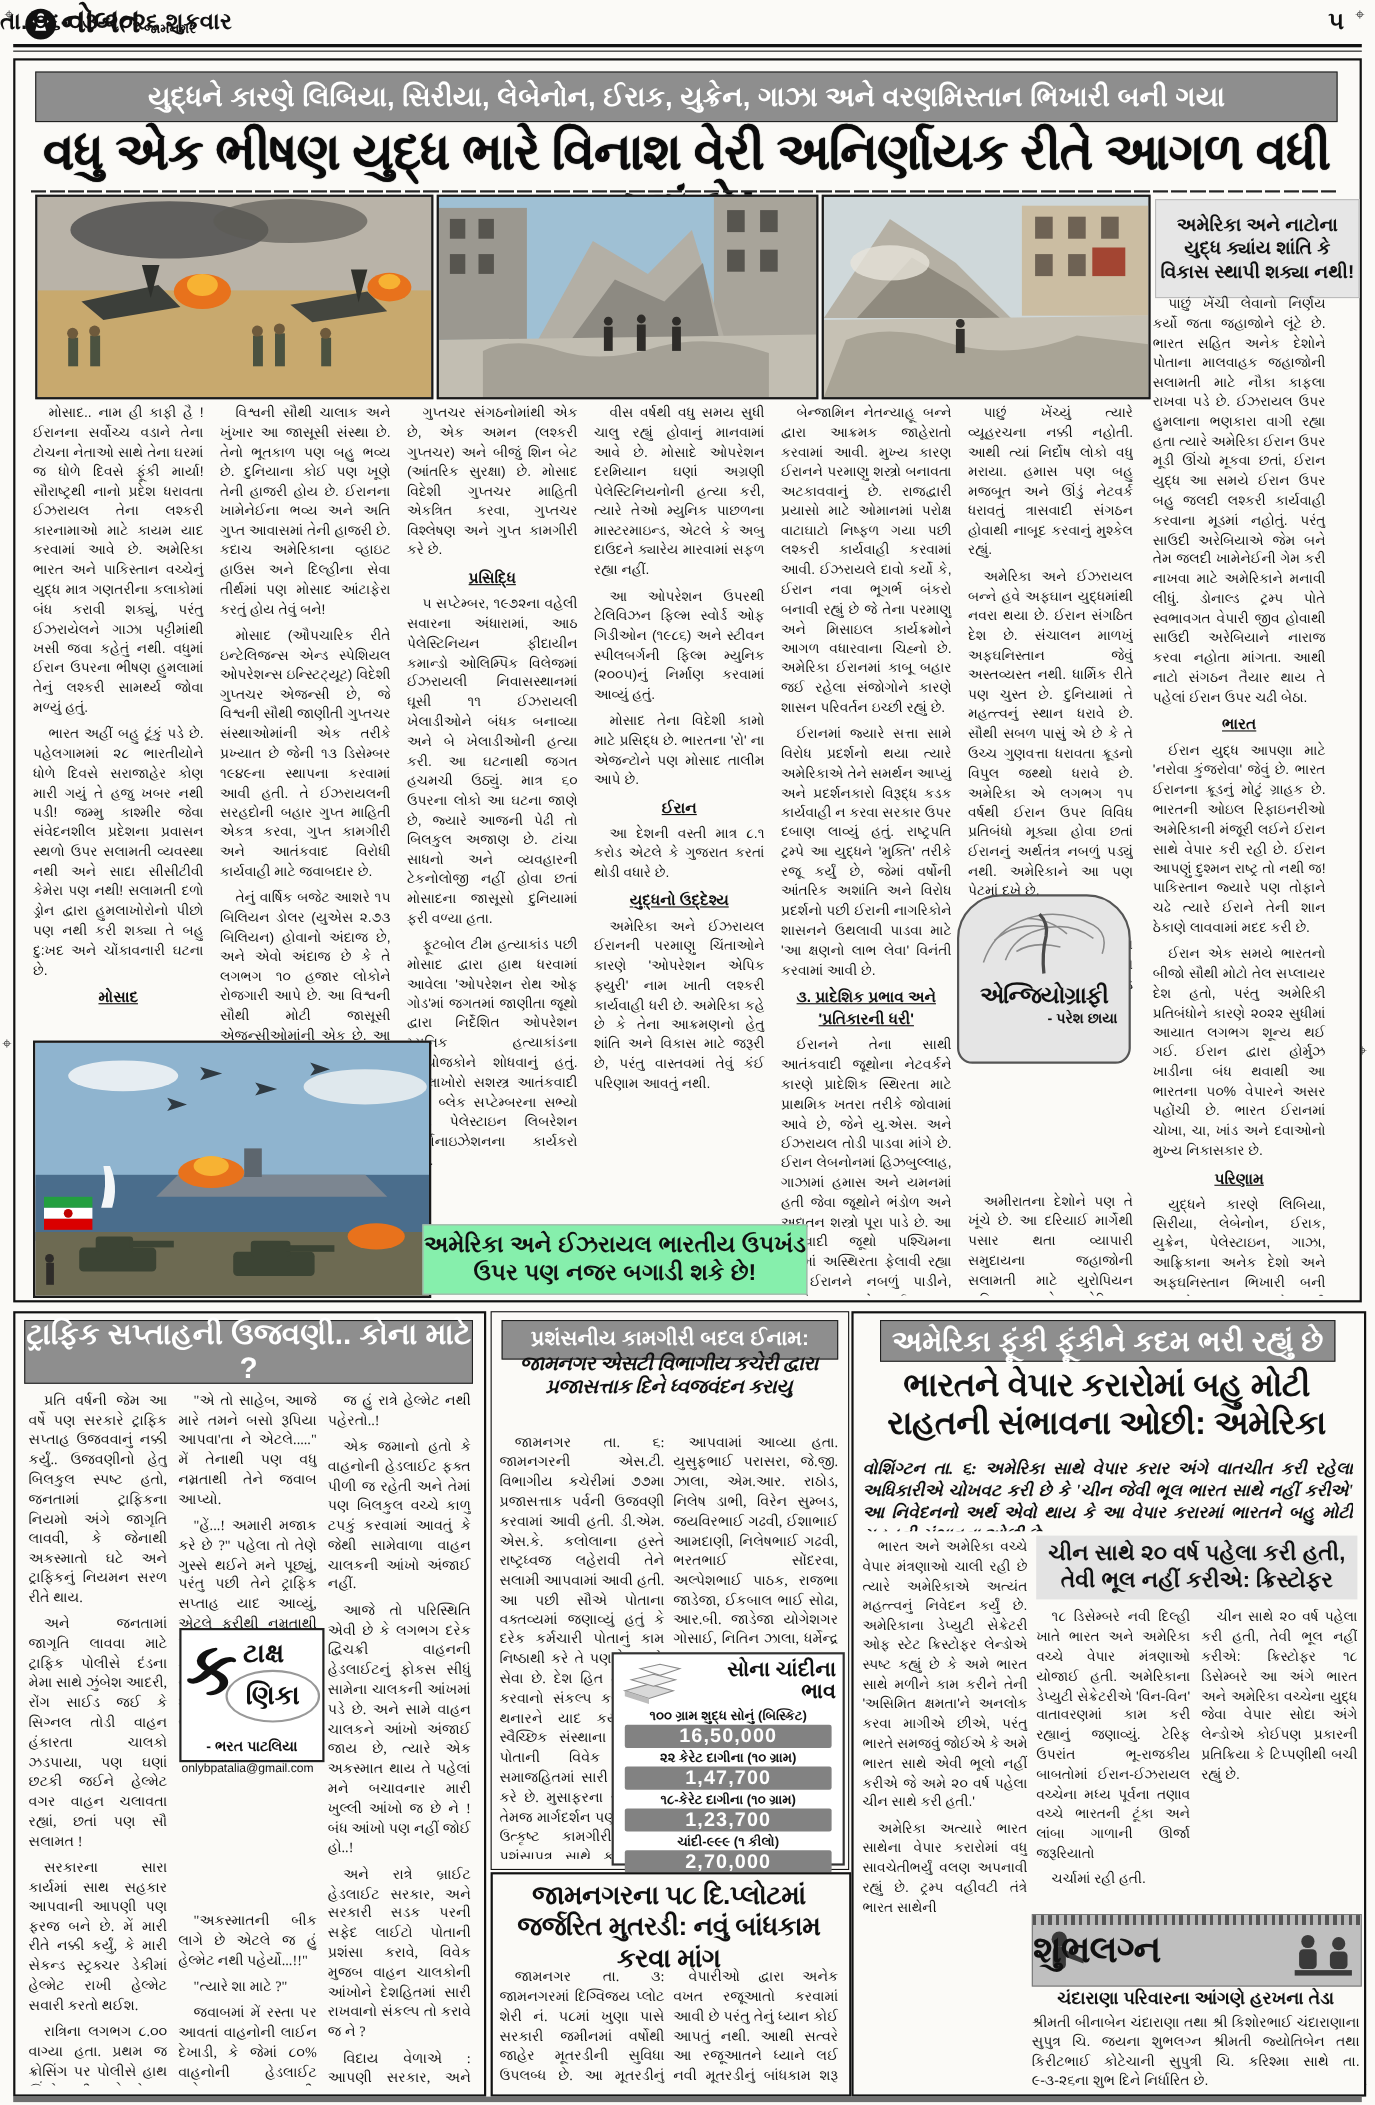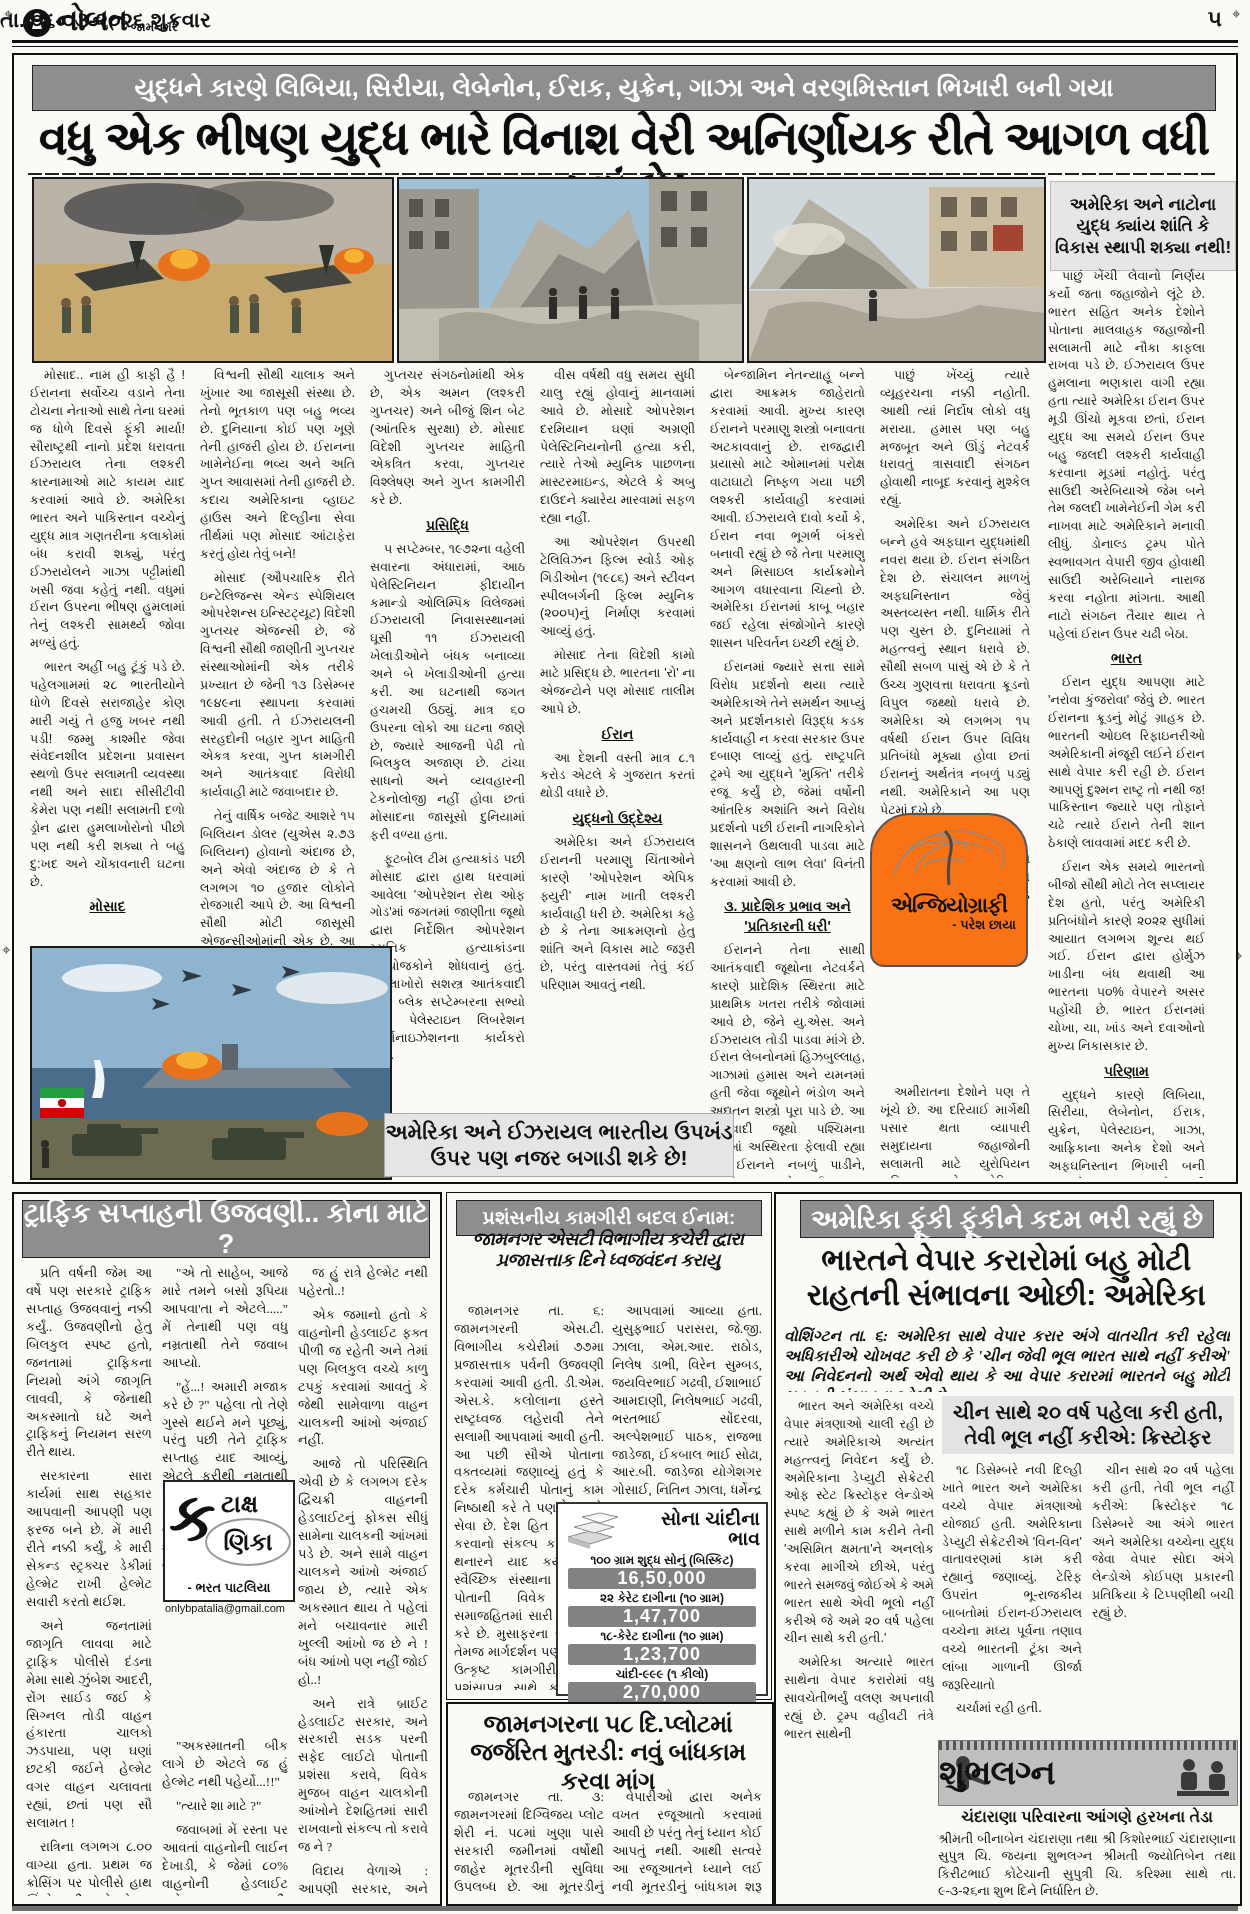--- a/index.html
+++ b/index.html
@@ -26,23 +26,23 @@
   .photo{position:absolute;border:2px solid #1a1a1a;overflow:hidden;background:#bbb;}
   .sidebox{position:absolute;left:1036px;top:126px;width:180px;height:84px;background:#e6e6e6;border:1px solid #bbb;
       font-size:17px;font-weight:800;text-align:center;display:flex;align-items:center;justify-content:center;line-height:1.25;padding:2px;}
   .oval{position:absolute;left:298px;top:276px;width:276px;height:130px;z-index:6;
       background:radial-gradient(ellipse at 50% 35%,#f5f5f5 0%,#d2d2d2 75%,#c3c3c3 100%);
       border:1px solid #909090;border-radius:50%;display:flex;align-items:center;justify-content:center;
       text-align:center;font-size:21px;font-weight:900;line-height:1.3;padding:6px 14px;box-sizing:border-box;}
   .col{position:absolute;overflow:hidden;font-size:12.6px;line-height:1.42;text-align:justify;}
   .col .para{margin:0 0 6px 0;text-indent:14px;}
   .col .subhead{font-weight:900;text-align:center;text-decoration:underline;font-size:14px;margin:4px 0 5px;}
-  .midbox{position:absolute;left:384px;top:1060px;width:348px;height:62px;z-index:5;background:#e5e5e5;border:1px solid #aaa;
+  .midbox{position:absolute;left:384px;top:1060px;width:348px;height:62px;z-index:5;background:#86efac;border:1px solid #aaa;
       font-size:21px;font-weight:900;display:flex;align-items:center;justify-content:center;text-align:center;line-height:1.25;}
-  .angio{position:absolute;left:870px;top:760px;width:154px;height:150px;z-index:5;background:#f97316;
+  .angio{position:absolute;left:870px;top:760px;width:154px;height:150px;z-index:5;background:#e5e5e5;
       border:2px solid #555;border-radius:40px 40px 14px 14px;overflow:hidden;text-align:center;}
   .angio-title{font-size:21px;font-weight:900;letter-spacing:-1px;margin-top:-4px;}
   .angio-by{font-size:13px;font-weight:700;text-align:right;padding-right:10px;}
   
   .box{position:absolute;border:2px solid #111;background:#fbfaf7;}
   .band{position:absolute;background:#8e8e8e;border:1px solid #222;color:#fff;font-weight:800;
       display:flex;align-items:center;justify-content:center;text-align:center;}
   .serifcol{font-family:"Liberation Serif",serif;font-size:13px;line-height:1.38;}
   .bl-head{font-size:27px;}
   .st-head,.mut-head,.trade-head{position:absolute;text-align:center;font-weight:900;line-height:1.18;letter-spacing:-0.5px;}
@@ -290,22 +290,22 @@
       </g>
     </svg>
     <div class="angio-title">એન્જિયોગ્રાફી</div>
     <div class="angio-by">- પરેશ છાયા</div>
   </div>
 
   <div class="box" style="left:12px;top:1192px;width:426px;height:710px;"></div>
   <div class="band bl-head" style="left:22px;top:1200px;width:406px;height:56px;">ટ્રાફિક સપ્તાહની ઉજવણી.. કોના માટે ?</div>
   <div class="col serifcol" style="left:26px;top:1264px;width:126px;height:632px;">
       <p class="para">પ્રતિ વર્ષની જેમ આ વર્ષે પણ સરકારે ટ્રાફિક સપ્તાહ ઉજવવાનું નક્કી કર્યું.. ઉજવણીનો હેતુ બિલકુલ સ્પષ્ટ હતો, જનતામાં ટ્રાફિકના નિયમો અંગે જાગૃતિ લાવવી, કે જેનાથી અકસ્માતો ઘટે અને ટ્રાફિકનું નિયમન સરળ રીતે થાય.</p>
+      <p class="para">અને જનતામાં જાગૃતિ લાવવા માટે ટ્રાફિક પોલીસે દંડના મેમા સાથે ઝુંબેશ આદરી, રોંગ સાઈડ જઈ કે સિગ્નલ તોડી વાહન હંકારતા ચાલકો ઝડપાયા, પણ ઘણાં છટકી જઈને હેલ્મેટ વગર વાહન ચલાવતા રહ્યાં, છતાં પણ સૌ સલામત !</p>
       <p class="para">સરકારના સારા કાર્યમાં સાથ સહકાર આપવાની આપણી પણ ફરજ બને છે. મેં મારી રીતે નક્કી કર્યું, કે મારી સેકન્ડ સ્ટ્રક્ચર ડેકીમાં હેલ્મેટ રાખી હેલ્મેટ સવારી કરતો થઈશ.</p>
-      <p class="para">અને જનતામાં જાગૃતિ લાવવા માટે ટ્રાફિક પોલીસે દંડના મેમા સાથે ઝુંબેશ આદરી, રોંગ સાઈડ જઈ કે સિગ્નલ તોડી વાહન હંકારતા ચાલકો ઝડપાયા, પણ ઘણાં છટકી જઈને હેલ્મેટ વગર વાહન ચલાવતા રહ્યાં, છતાં પણ સૌ સલામત !</p>
       <p class="para">રાત્રિના લગભગ ૮.૦૦ વાગ્યા હતા. પ્રથમ જ ક્રોસિંગ પર પોલીસે હાથ ઊંચો કરી મને રોકવા ઈશારો કર્યો. પરંતુ ત્રીજા પોલીસ ચોકથી અટકાવ્યો, ચઢ્યો ને પૂછ્યું, કેમ હેલ્મેટ વગર ?</p>
     </div>
   <div class="col serifcol" style="left:162px;top:1264px;width:126px;height:632px;">
       <p class="para">"એ તો સાહેબ, આજે મારે તમને બસો રૂપિયા આપવા'તા ને એટલે....." મેં તેનાથી પણ વધુ નમ્રતાથી તેને જવાબ આપ્યો.</p>
       <p class="para">"હેં...! અમારી મજાક કરે છે ?" પહેલા તો તેણે ગુસ્સે થઈને મને પૂછ્યું, પરંતુ પછી તેને ટ્રાફિક સપ્તાહ યાદ આવ્યું, એટલે ફરીથી નમ્રતાથી પૂછ્યું, "સાહેબ સાચું કહેજો, શા માટે હેલ્મેટ વગર ડ્રાઇવિંગ કરો છો ? શું તમને અકસ્માતની બીક નથી લાગતી ?"</p>
       <p class="para" style="height: 150px; text-indent: 0px;"></p>
       <p class="para">"અકસ્માતની બીક લાગે છે એટલે જ હું હેલ્મેટ નથી પહેર્યો...!!"</p>
       <p class="para">"ત્યારે શા માટે ?"</p>
       <p class="para">જવાબમાં મેં રસ્તા પર આવતાં વાહનોની લાઈન દેખાડી, કે જેમાં ૮૦% વાહનોની હેડલાઈટ સફેદ ઝળહળ હતી. આંખ દેખો તો ખરા, આ વાહનો તરફ ફક્ત, આ વાત વર્ષે જ બતાવેલા વાત પણ રોજ નવા નથી તેટલું સહજ છે.</p>
     </div>

